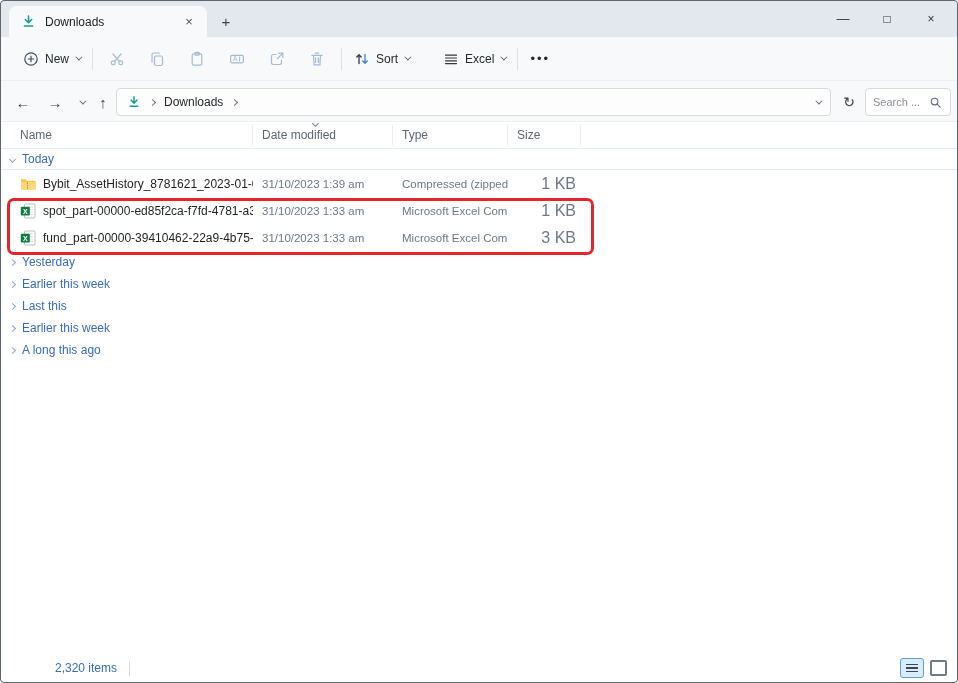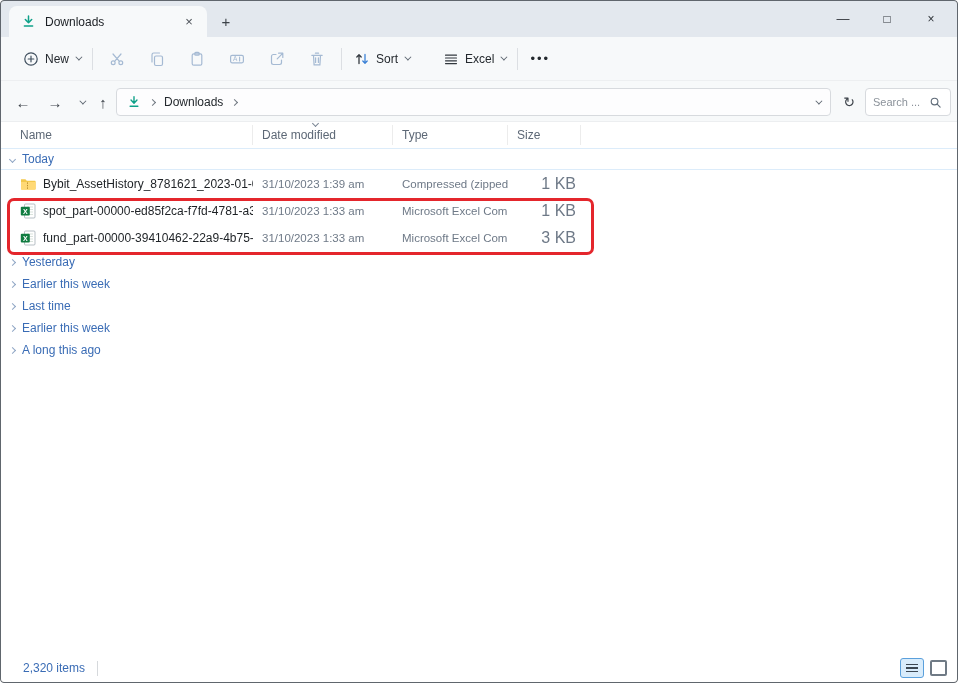--- a/index.html
+++ b/index.html
@@ -77,21 +77,21 @@
   .frow { display:grid; grid-template-columns:252px 140px 115px 73px; height:27px; align-items:center; }
   .fname { display:flex; align-items:center; gap:7px; padding-left:19px; font-size:12px;
            color:#1d2125; white-space:nowrap; overflow:hidden; }
   .fmeta { padding-left:9px; font-size:11.5px; color:#6e7987; white-space:nowrap; overflow:hidden; }
   .fsize { text-align:right; padding-right:5px; font-size:16px; color:#6e7987; }
   .red-box { position:absolute; left:6px; top:76px; width:587px; height:57px;
              border:3px solid #e4262c; border-radius:7px; pointer-events:none; z-index:5; }
 
   
   .statusbar { position:absolute; left:0; bottom:0; right:0; height:28px; background:#fff;
-               display:flex; align-items:center; }
+               display:flex; align-items:center;padding-left:32px; }
   .status-count { margin-left:22px; font-size:12px; color:#3a6cb5; }
   .status-sep { width:1px; height:15px; background:#d6d9dc; margin-left:12px; }
   .view-toggles { margin-left:auto; margin-right:10px; display:flex; align-items:center; gap:6px; }
   .vt-details { width:24px; height:20px; border:1px solid #5ba0dc; background:#d9ecfb;
                 border-radius:3px; display:flex; flex-direction:column; align-items:center;
                 justify-content:center; gap:2px; }
   .vt-details i { width:12px; height:1.5px; background:#3c4752; display:block; }
   .vt-thumbs { width:17px; height:16px; border:2px solid #6f7a85; border-radius:2px; background:#fff; }
 
   svg { display:block; }
@@ -319,21 +319,21 @@
     <div class="group-row coll">
       <span class="gchev right"></span>
       <span>Yesterday</span>
     </div>
     <div class="group-row coll">
       <span class="gchev right"></span>
       <span>Earlier this week</span>
     </div>
     <div class="group-row coll">
       <span class="gchev right"></span>
-      <span>Last time</span>
+      <span>Last this</span>
     </div>
     <div class="group-row coll">
       <span class="gchev right"></span>
       <span>Earlier this week</span>
     </div>
     <div class="group-row coll">
       <span class="gchev right"></span>
       <span>A long this ago</span>
     </div>
 

